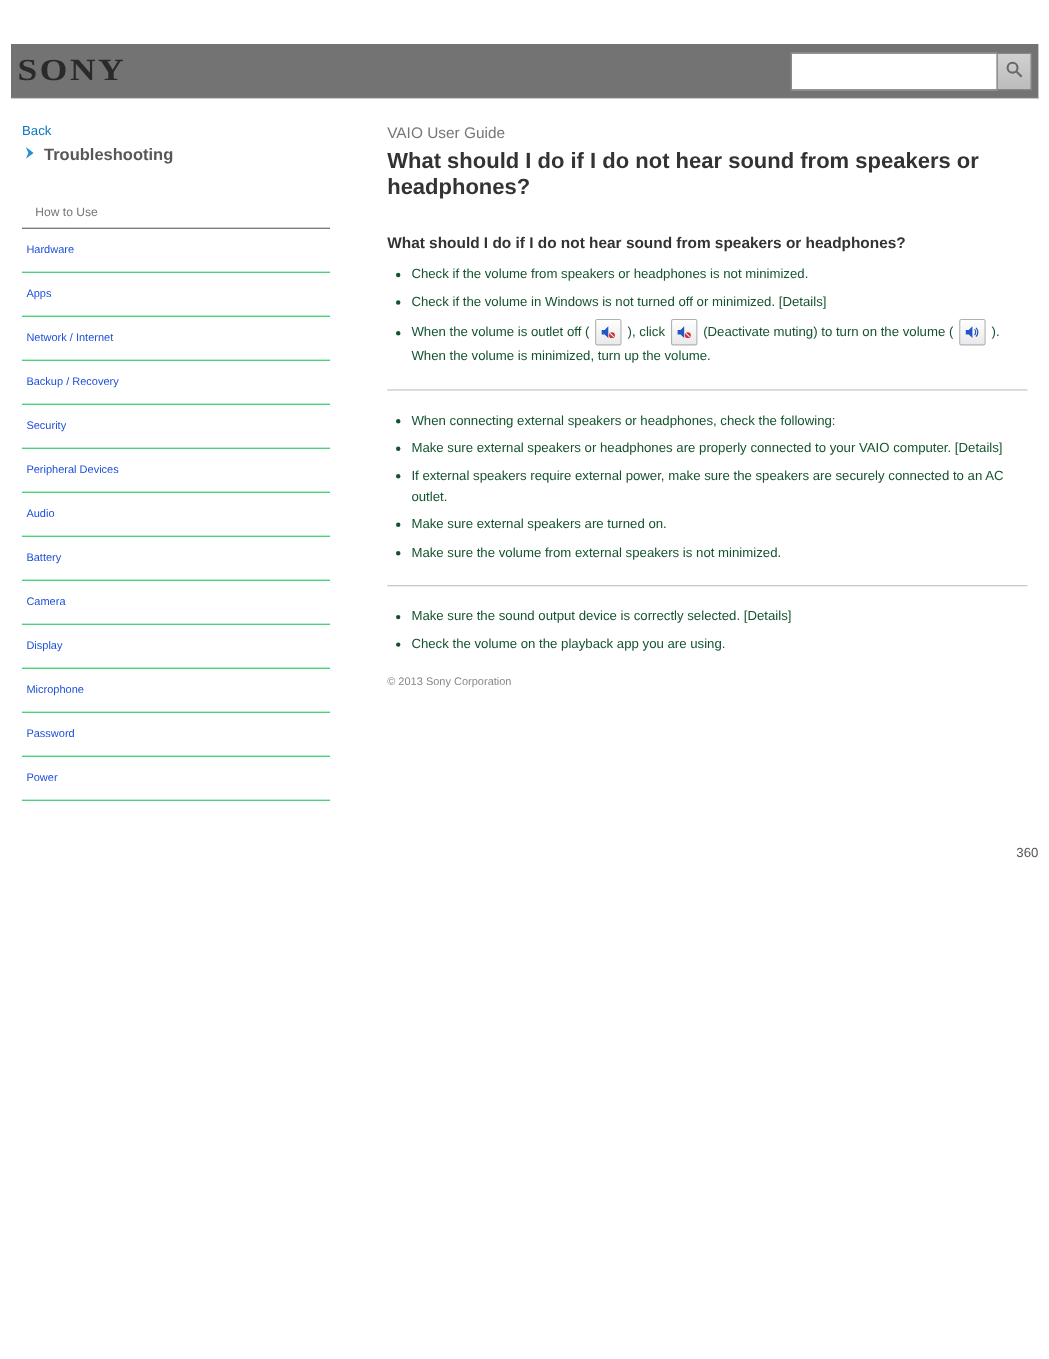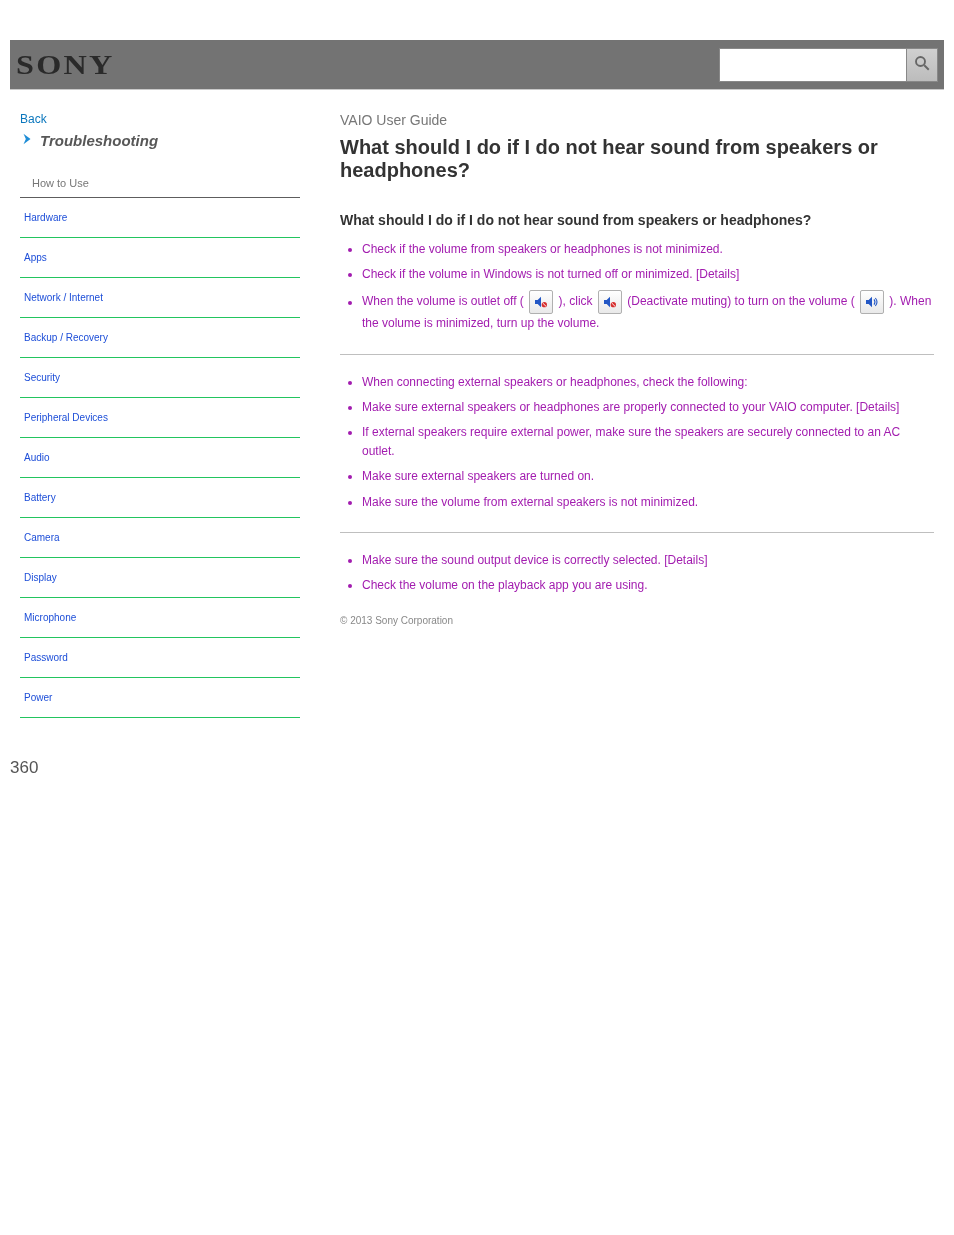--- a/index.html
+++ b/index.html
@@ -55,40 +55,40 @@
     align-items: center;
     justify-content: center;
     cursor: pointer;
   }
   .search-button svg { width: 18px; height: 18px; }
 
   
   .content {
     display: flex;
     padding: 22px 0 0 10px;
+    gap: 12px;
   }
   .left-col {
     width: 300px;
     padding-right: 20px;
   }
   .right-col {
     flex: 1;
     padding: 0 10px 0 20px;
   }
   .back-link {
     color: #0b77bd;
     font-size: 12px;
     margin-bottom: 6px;
     cursor: pointer;
   }
   .troubleshooting {
     display: flex;
     gap: 6px;
-    margin-bottom: 28px;
-    font-style: italic;
+    margin-bottom: 38px;
   }
   .chevron-icon svg { width: 14px; height: 14px; }
   .ts-label {
     font-size: 15px;
     font-weight: 600;
     color: #575757;
   }
   .how-to-use {
     font-size: 11px;
     color: #777;
@@ -124,21 +124,21 @@
   }
   .bullets {
     list-style: disc;
     padding-left: 22px;
     margin-bottom: 20px;
   }
   .bullets li {
     font-size: 12px;
     line-height: 1.6;
     margin-bottom: 6px;
-    color: #a21caf;
+    color: #14532d;
   }
   .inline-icon {
     display: inline-block;
     width: 24px;
     height: 24px;
     vertical-align: middle;
     border: 1px solid #b0b0b0;
     background: linear-gradient(#fff, #e9e9e9);
     border-radius: 2px;
     position: relative;
@@ -153,22 +153,22 @@
     border: none;
     border-top: 1px solid #bfbfbf;
     margin: 6px 0 18px 0;
   }
   .copyright {
     font-size: 10px;
     color: #888;
     margin-top: 16px;
   }
   .page-number {
-    text-align: left;
-    font-size: 17px;
+    text-align: right;
+    font-size: 12px;
     color: #555;
     padding: 40px 0 20px 0;
   }
 </style>
 </head>
 <body>
 
 <div class="page-wrap">
 
   <div class="header-bar">

